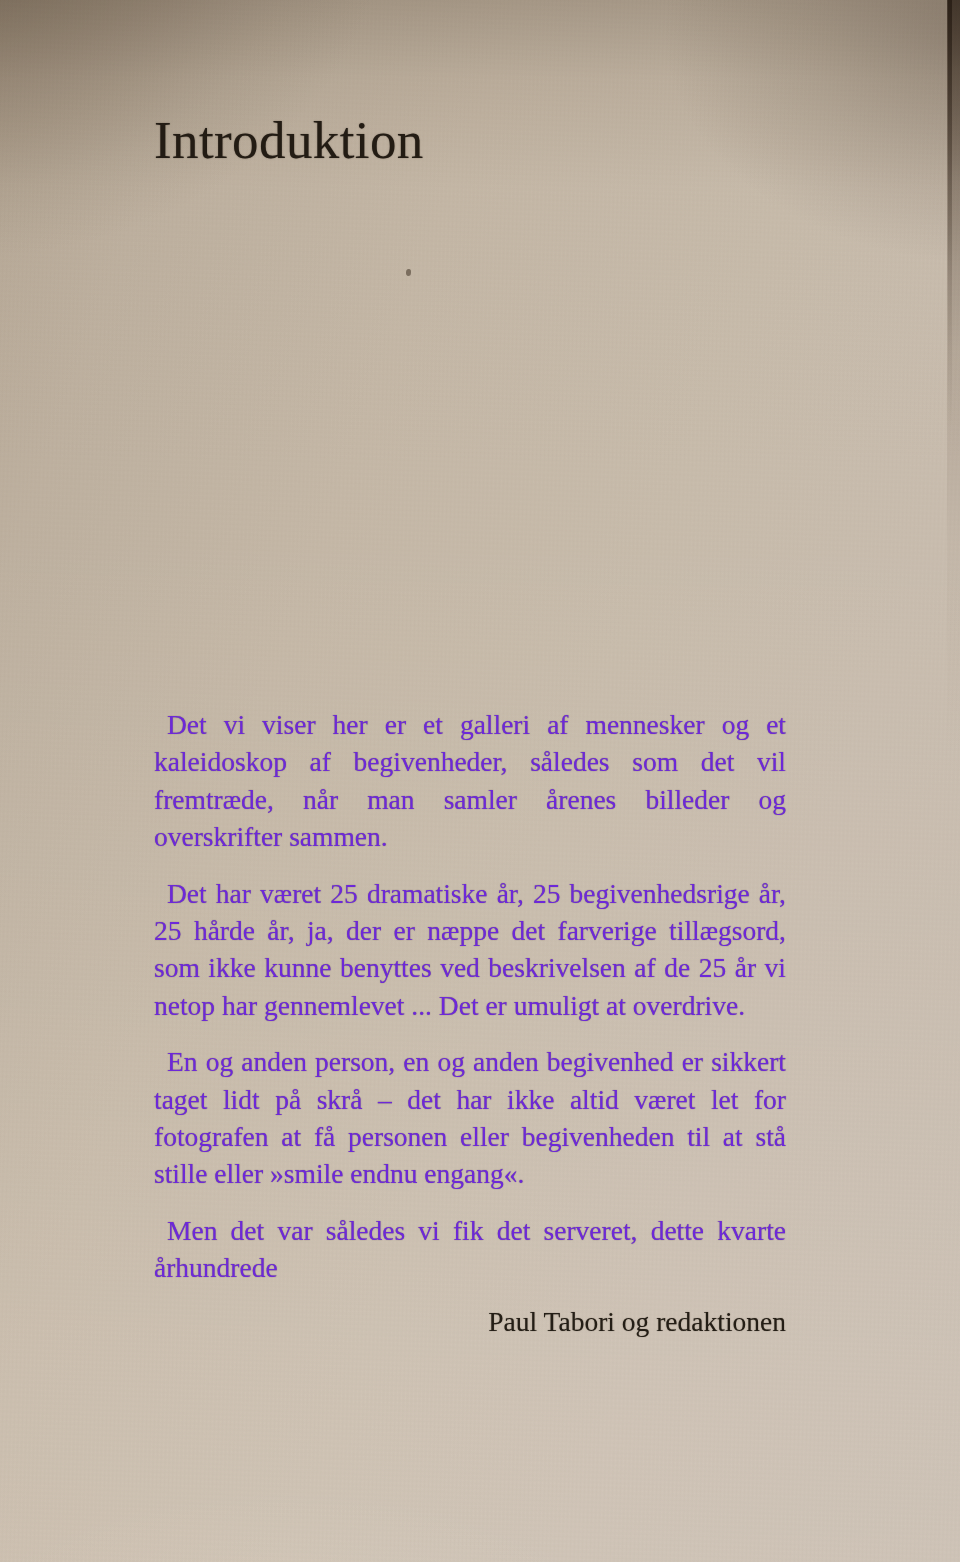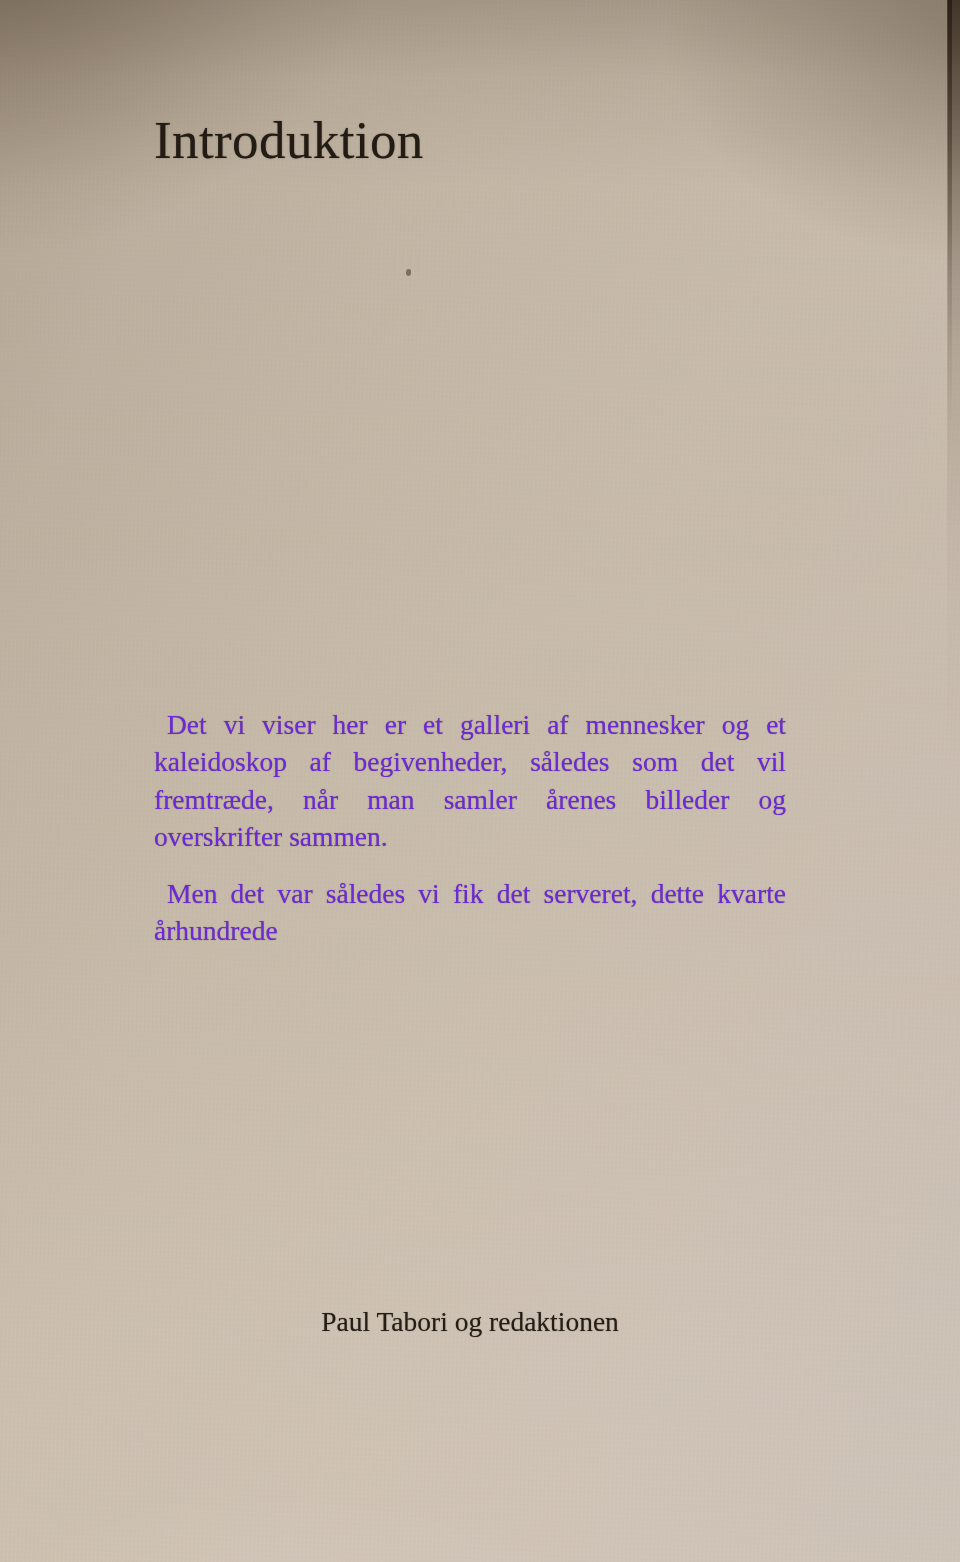--- a/index.html
+++ b/index.html
@@ -152,21 +152,21 @@
     -webkit-hyphens: none;
     hyphens: none;
   }
   .para:last-of-type { margin-bottom: 8px; }
 
   .signature {
     position: absolute;
     left: 154px;
     top: 1303px;
     width: 632px;
-    text-align: center;
+    text-align: right;
     font-size: 27.5px;
     line-height: 37.4px;
     color: #241e16;
     text-shadow: 0 0 1.1px rgba(45,34,22,0.5);
   }
 
   
   .ink-blur { filter: blur(0.32px); }
 </style>
 </head>
@@ -181,19 +181,21 @@
   <div class="edge-strip-thin"></div>
   <div class="grain"></div>
   <div class="speck" style="left:406px; top:269px;"></div>
 
   <div class="content ink-blur">
 
     <h1 class="chapter-title">Introduktion</h1>
 
     <div class="body-block">
       <p class="para">Det vi viser her er et galleri af mennesker og et kaleidoskop af begivenheder, således som det vil fremtræde, når man samler årenes billeder og overskrifter sammen.</p>
+      <p class="para">Det har været 25 dramatiske år, 25 begivenhedsrige år, 25 hårde år, ja, der er næppe det farverige tillægsord, som ikke kunne benyttes ved beskrivelsen af de 25 år vi netop har gennemlevet ... Det er umuligt at overdrive.</p>
+      <p class="para">En og anden person, en og anden begivenhed er sikkert taget lidt på skrå – det har ikke altid været let for fotografen at få personen eller begivenheden til at stå stille eller »smile endnu engang«.</p>
       <p class="para">Men det var således vi fik det serveret, dette kvarte århundrede</p>
     </div>
 
     <div class="signature">Paul Tabori og redaktionen</div>
 
   </div>
 </div>
 
 </body></html>

